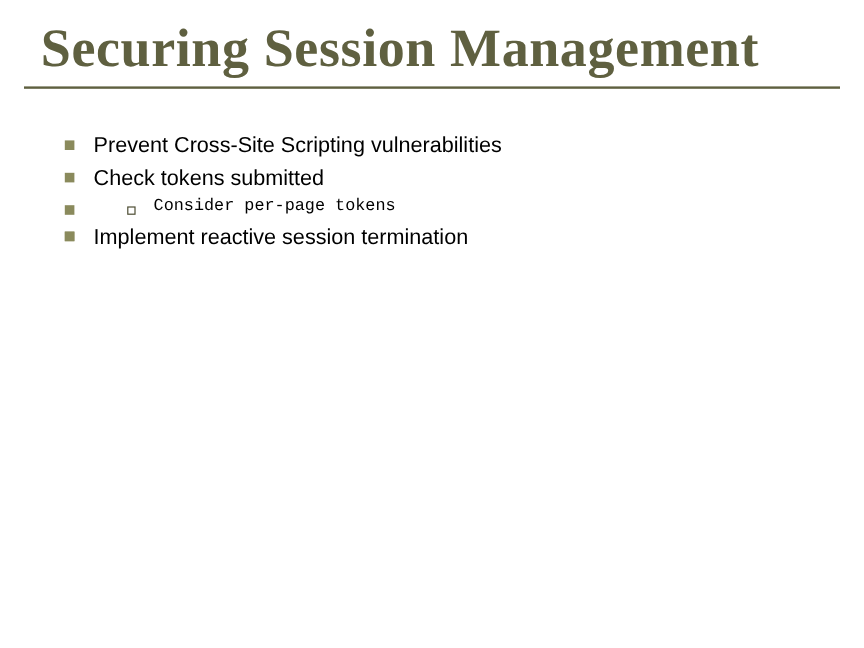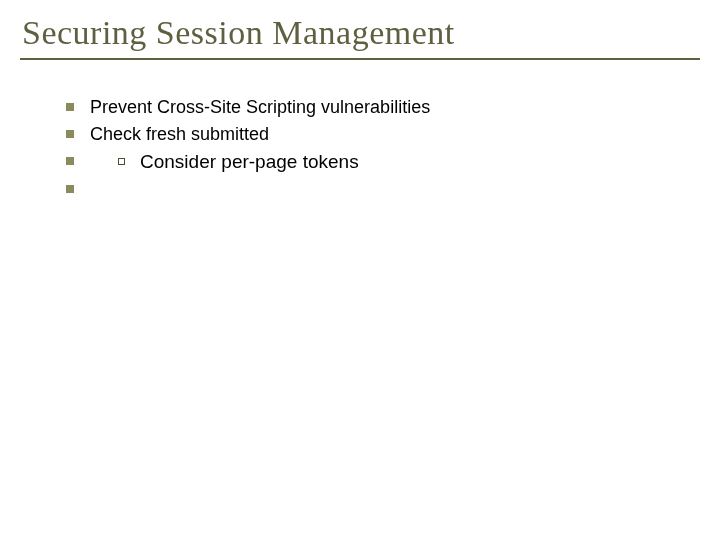--- a/index.html
+++ b/index.html
@@ -14,34 +14,34 @@
   }
   .slide {
     box-sizing: border-box;
     width: 720px;
     height: 540px;
     padding: 14px 20px 20px 20px;
     position: relative;
   }
   .title {
     font-family: "Times New Roman", Times, serif;
-    font-size: 34px;
-    font-weight: 400;
+    font-size: 45px;
+    font-weight: 700;
     color: #5f6040;
-    margin: 0 0 6px 2px;
+    margin: 0 0 6px 14px;
     letter-spacing: 0.5px;
   }
   .rule {
     border: none;
     border-top: 2px solid #5f6040;
     margin: 0 0 36px 0;
   }
   ul.level1 {
     list-style: none;
-    margin: 12px;
+    margin: 0;
     padding: 0 10px 0 34px;
   }
   ul.level1 > li {
     position: relative;
     font-size: 18px;
     line-height: 1.28;
     margin-bottom: 4px;
     padding-left: 24px;
   }
   ul.level1 > li::before {
@@ -53,24 +53,25 @@
     height: 8px;
     background: #8a8a5c;
   }
   ul.level2 {
     list-style: none;
     margin: 4px 0 2px 0;
     padding: 0 0 0 28px;
   }
   ul.level2 > li {
     position: relative;
-    font-size: 19px;
+    font-size: 14px;
     line-height: 1.28;
     margin-bottom: 4px;
     padding-left: 22px;
+    font-family: Liberation Mono, monospace;
   }
   ul.level2 > li::before {
     content: "";
     position: absolute;
     left: 0;
     top: 8px;
     width: 7px;
     height: 7px;
     box-sizing: border-box;
     border: 1px solid #4d4d33;
@@ -78,22 +79,23 @@
   }
 </style>
 </head>
 <body>
 
 <div class="slide">
   <h1 class="title">Securing Session Management</h1>
   <hr class="rule">
   <ul class="level1">
     <li><span>Prevent Cross-Site Scripting vulnerabilities</span></li>
-    <li><span>Check fresh submitted</span></li>
+    <li><span>Check tokens submitted</span></li>
     <li>
       <ul class="level2">
         <li><span>Consider per-page tokens</span></li>
       </ul>
     </li>
     <li>
     </li>
+    <li><span>Implement reactive session termination</span></li>
   </ul>
 </div>
 
 </body></html>

